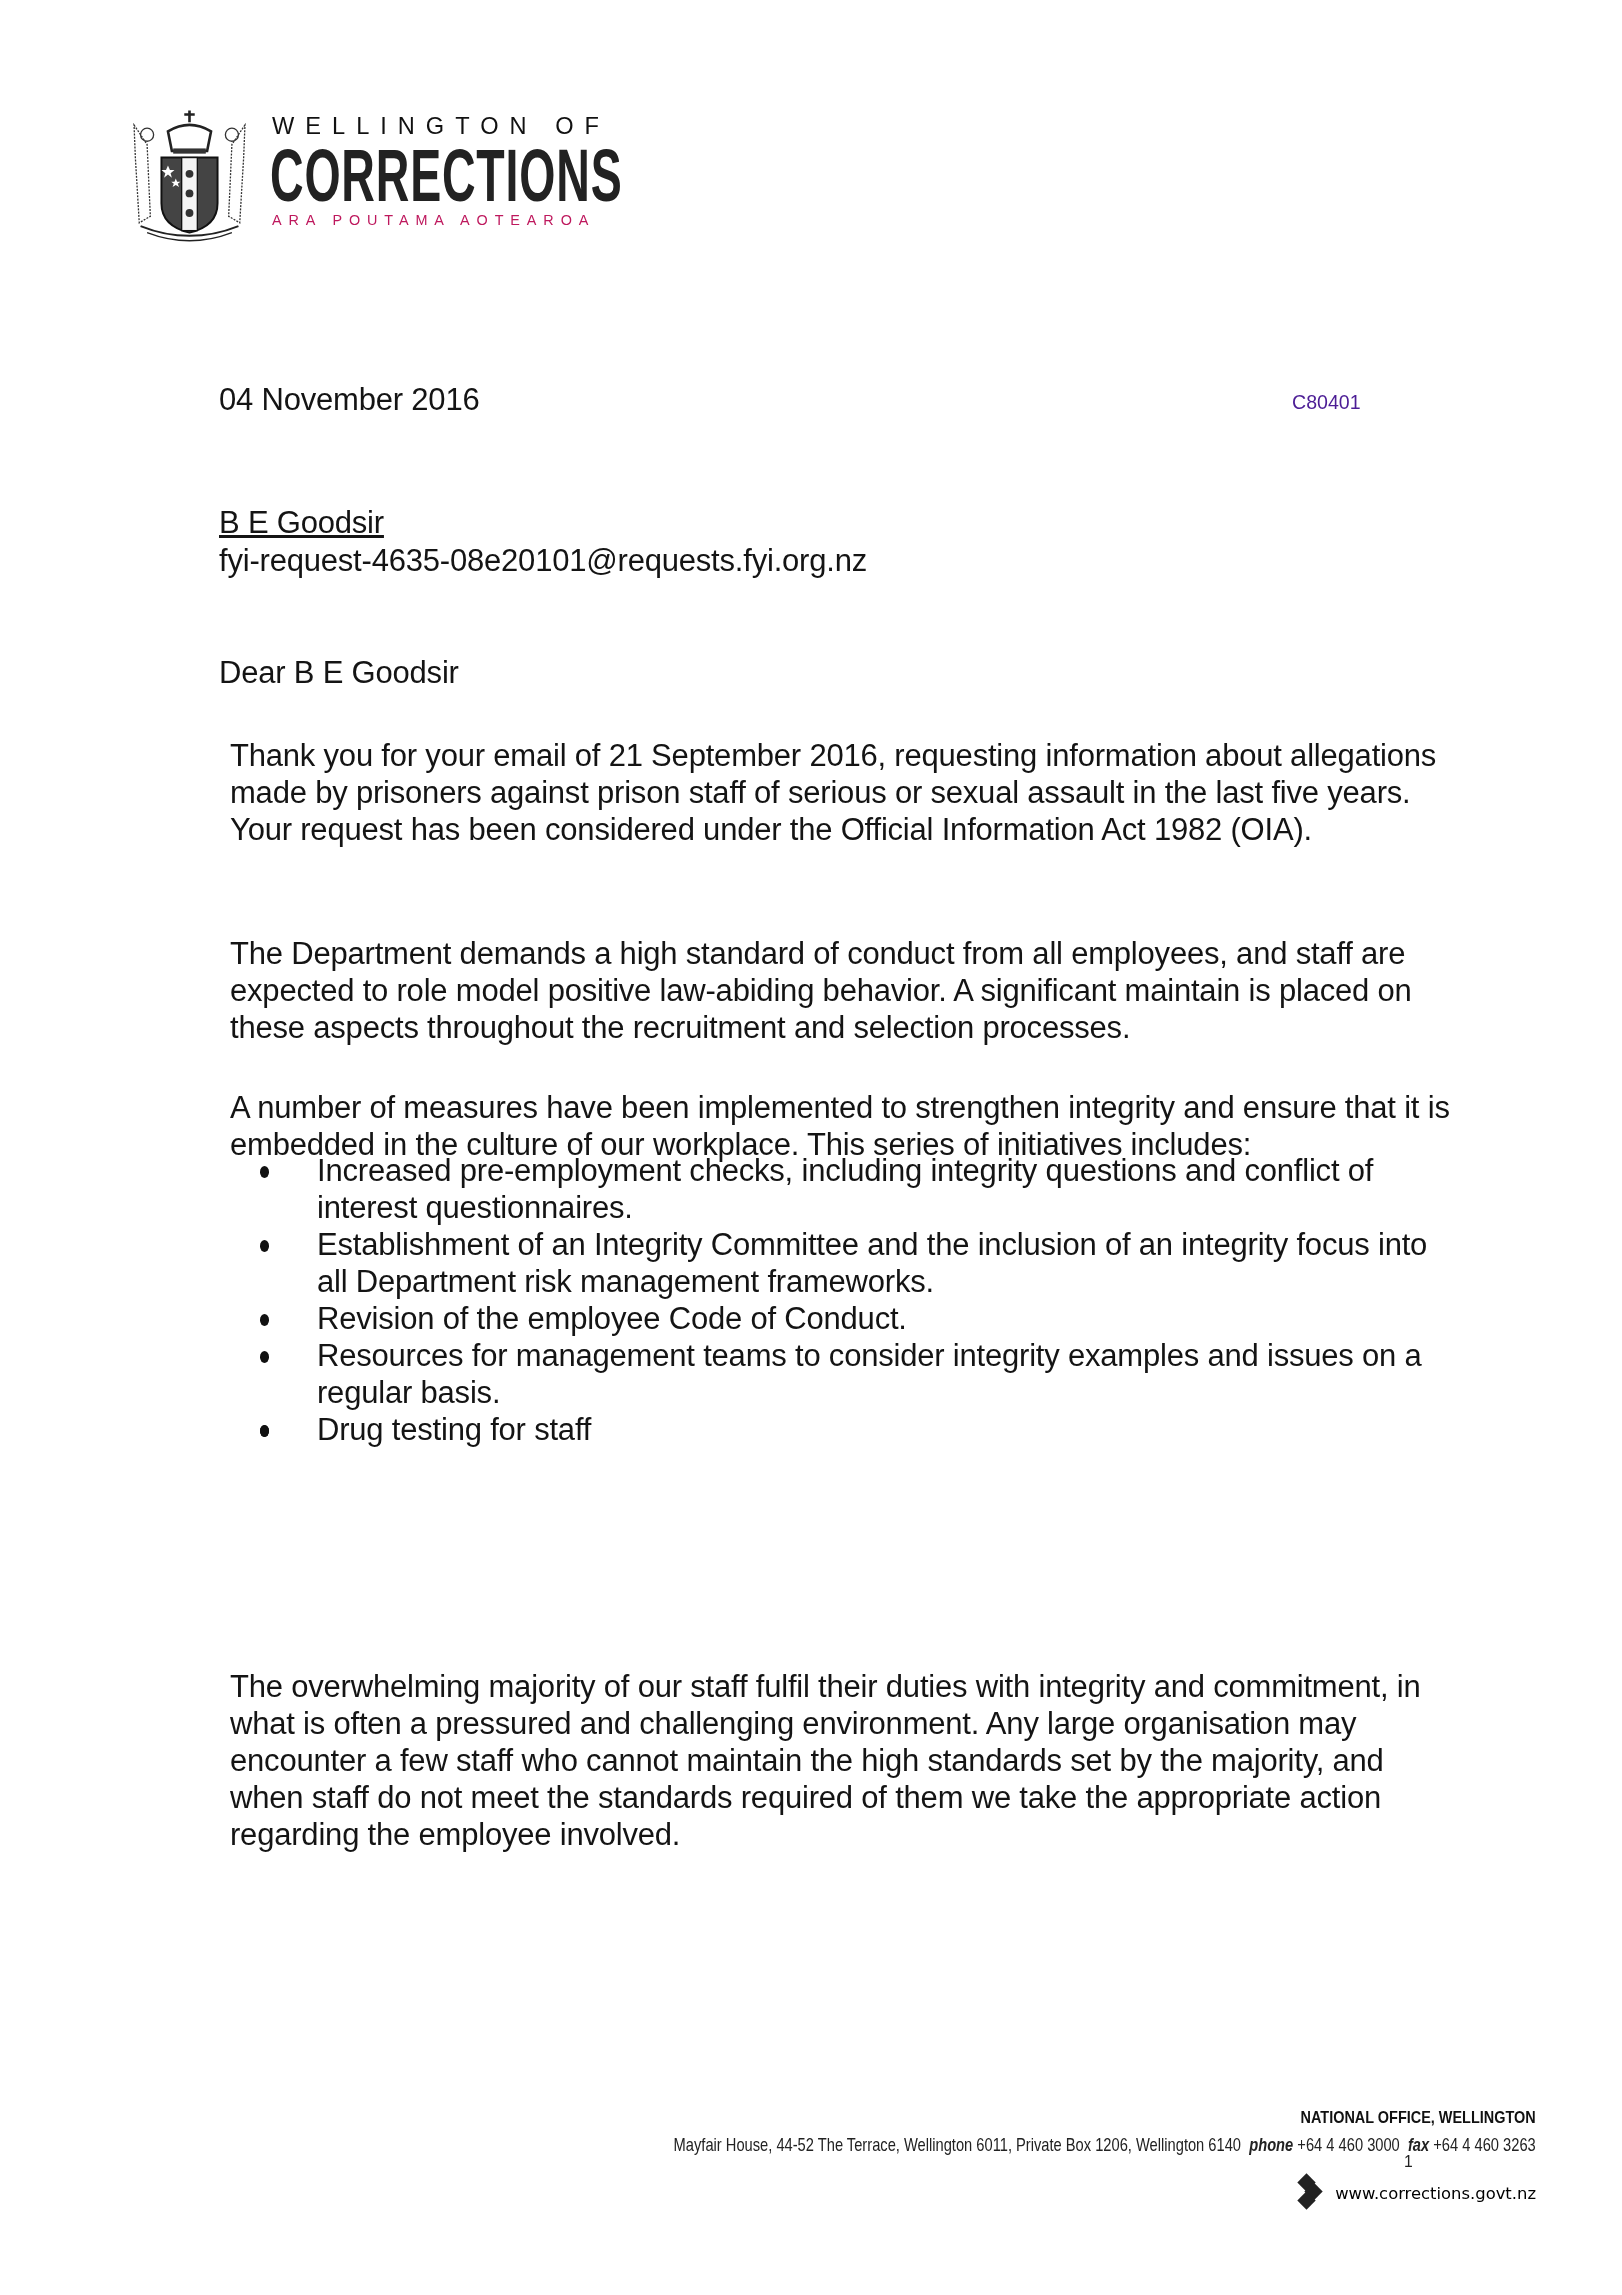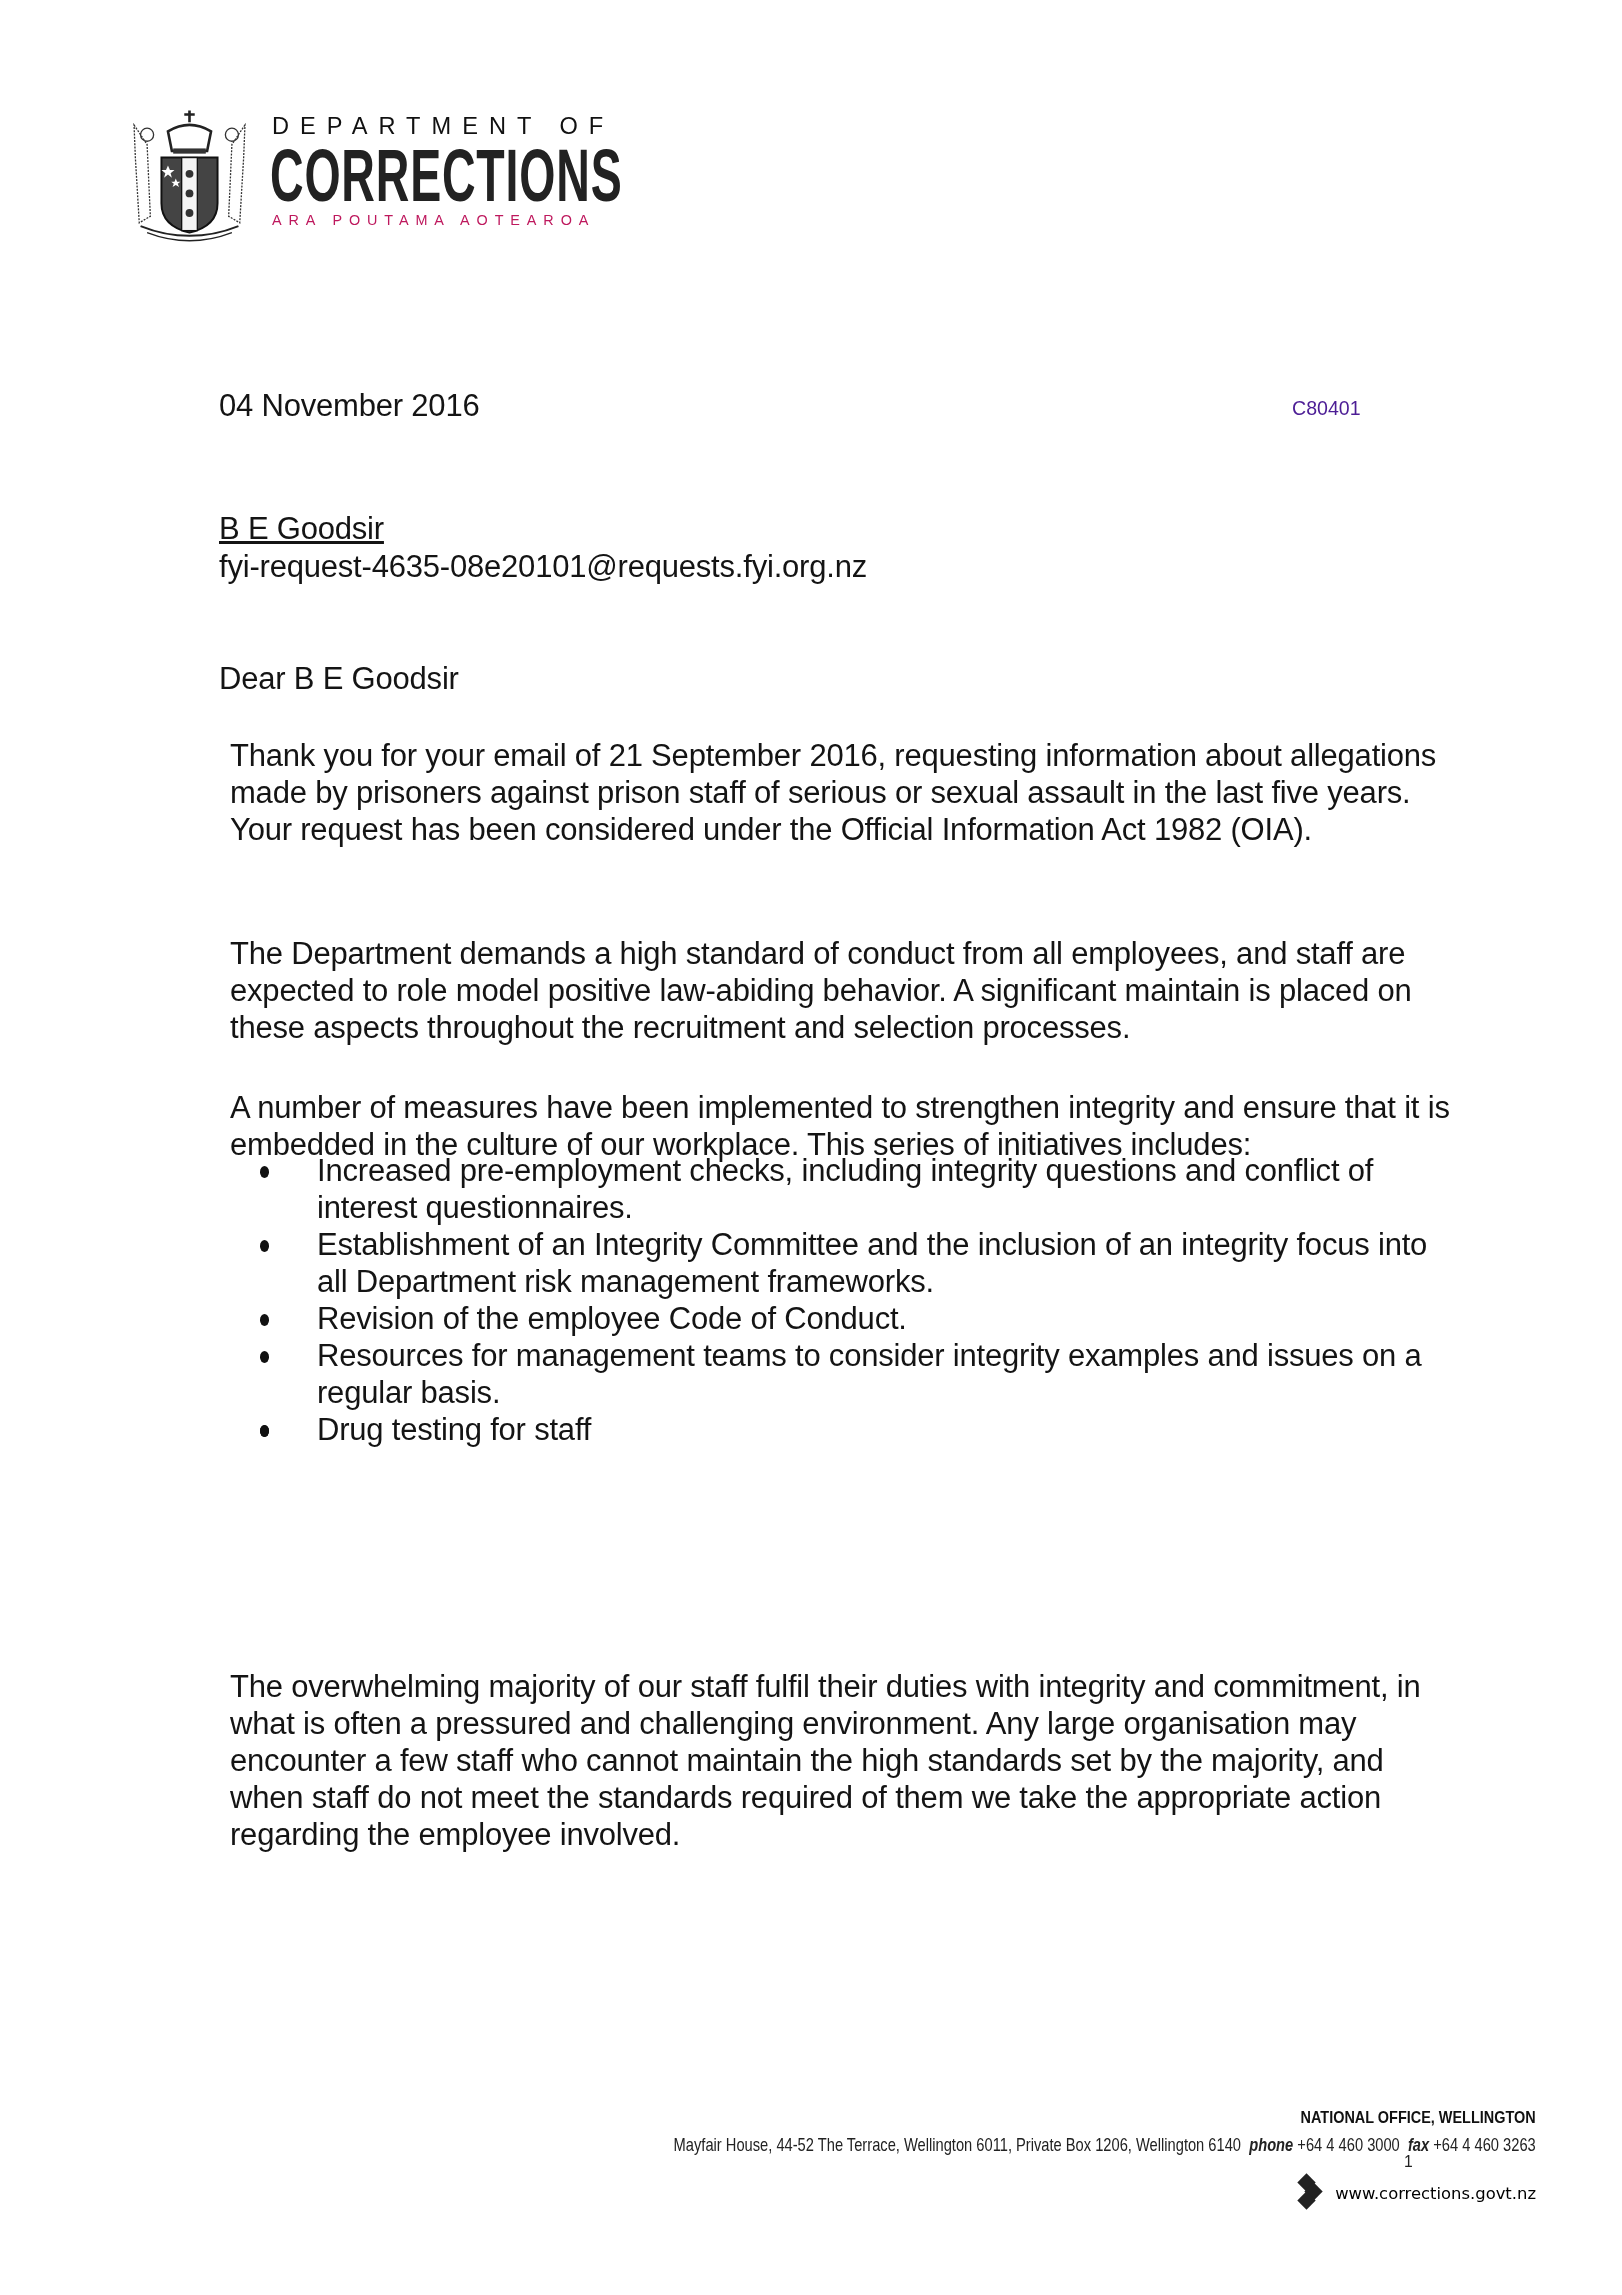--- a/index.html
+++ b/index.html
@@ -1,18 +1,18 @@
 <!DOCTYPE html>
 <html style="font-size:10.5px"><head>
 <meta charset="utf-8">
 <style>
   html, body { margin: 0; padding: 0; background: #ffffff; }
   body { width: 1623px; height: 2295px; position: relative; overflow: hidden; color: #111; }
   .page { position: absolute; left: 0; top: 0; width: 1623px; height: 2295px; background: #fff; }
-  .abs { position: absolute; margin-top: 6px; }
+  .abs { position: absolute; }
   .body-font { font-family: "Liberation Sans", sans-serif; font-size: 31px; line-height: 37px; color: #141414; letter-spacing: -0.2px; }
 
   
   .crest { position: absolute; left: 121px; top: 105px; width: 137px; height: 141px; }
   .logo-top { position: absolute; left: 272px; top: 113px; font-family: "Liberation Sans", sans-serif; font-size: 23.6px; letter-spacing: 11px; color: #111; line-height: 26px; }
   .logo-main { position: absolute; left: 270px; top: 139px; font-family: "Liberation Sans", sans-serif; font-weight: bold; font-size: 75px; line-height: 72px; color: #222; transform: scaleX(0.62); transform-origin: left top; letter-spacing: 1.3px; }
   .logo-sub { position: absolute; left: 272px; top: 212px; font-family: "Liberation Sans", sans-serif; font-size: 14.4px; letter-spacing: 6.9px; color: #be185d; line-height: 17px; }
 
   .date { left: 219px; top: 381px; }
   .ref { left: 1292px; top: 391px; font-family: "Liberation Sans", sans-serif; font-size: 19.6px; color: #4c1d95; }
@@ -60,21 +60,21 @@
       <polygon points="84,112 86,117 91,117 87,120 89,125 84,122 79,125 81,120 77,117 82,117" fill="#fff"></polygon>
 
       <path d="M20 30 L40 60 L45 170 L28 180 L22 80 Z" fill="none" stroke="#333" stroke-width="2" stroke-dasharray="3 2"></path>
       <circle cx="40" cy="45" r="10" fill="none" stroke="#333" stroke-width="2"></circle>
       <path d="M190 30 L170 60 L165 170 L182 180 L188 80 Z" fill="none" stroke="#333" stroke-width="2" stroke-dasharray="3 2"></path>
       <circle cx="170" cy="45" r="10" fill="none" stroke="#333" stroke-width="2"></circle>
 
       <path d="M30 185 Q105 215 180 185" fill="none" stroke="#222" stroke-width="3"></path>
       <path d="M40 195 Q105 220 170 195" fill="none" stroke="#222" stroke-width="2"></path>
     </svg>
-    <div class="logo-top">DEPARTMENT OF</div>
+    <div class="logo-top">WELLINGTON OF</div>
     <div class="logo-main">CORRECTIONS</div>
     <div class="logo-sub">ARA POUTAMA AOTEAROA</div>
   </div>
 
   <div class="abs body-font date">04 November 2016</div>
   <div class="abs ref">C80401</div>
 
   <div class="abs body-font recipient-name">B E Goodsir</div>
   <div class="abs body-font recipient-email">fyi-request-4635-08e20101@requests.fyi.org.nz</div>
 

